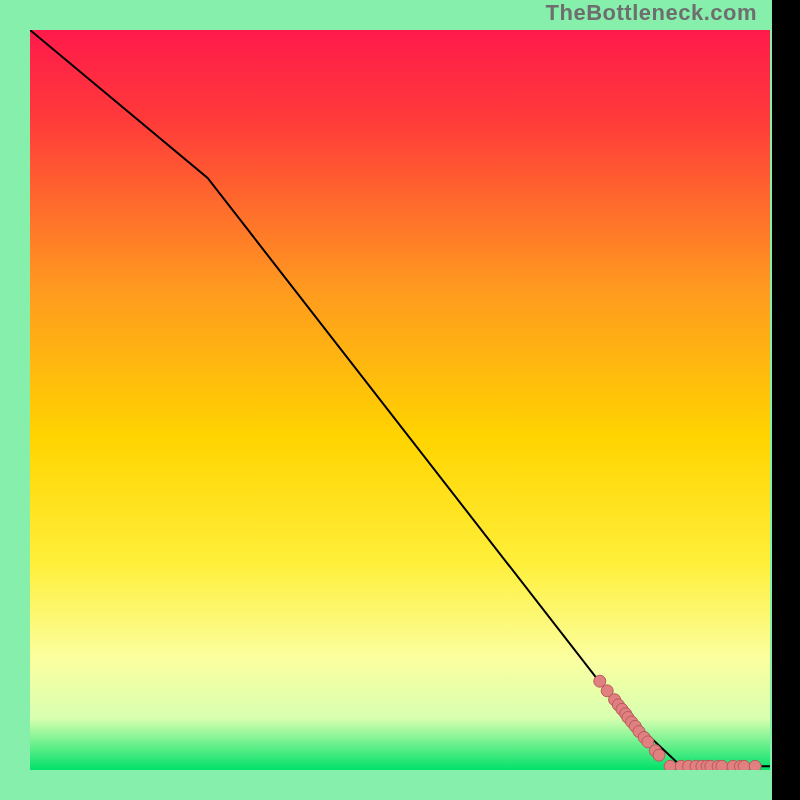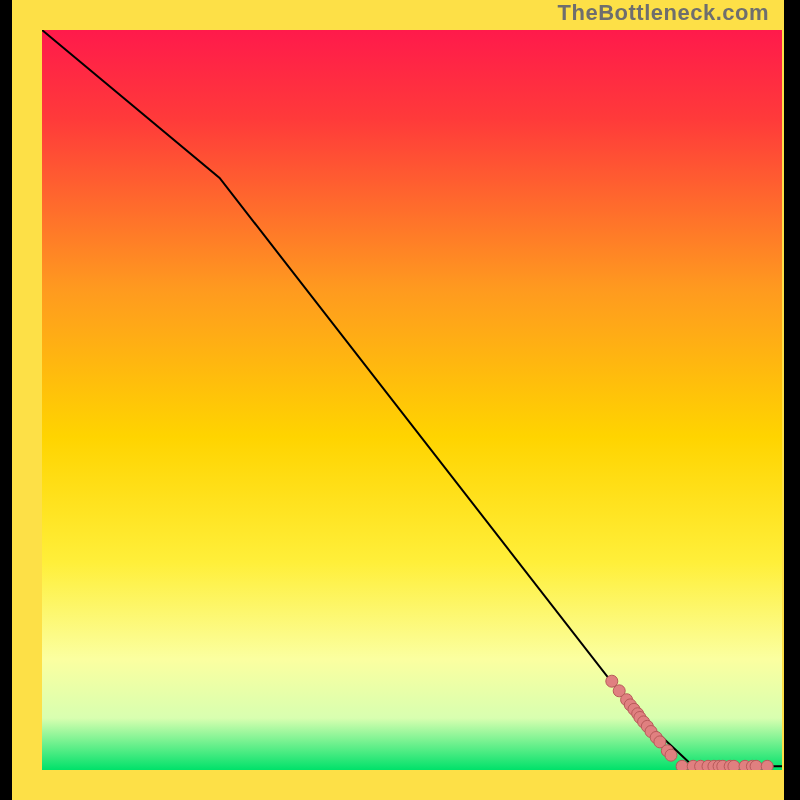--- a/index.html
+++ b/index.html
@@ -1,21 +1,21 @@
 <!DOCTYPE html>
 <html><head>
 <meta charset="utf-8">
 <style>
   * { margin: 0; padding: 0; box-sizing: border-box; }
   html, body { width: 800px; height: 800px; background: #000; overflow: hidden; }
   .frame {
     position: absolute;
-    left: 12px; top: 0;
+    left: 0; top: 0;
     width: 772px; height: 800px;
-    background: #fde047;
+    background: #86efac;
   }
   .watermark {
     position: absolute;
     top: 0;
     right: 15px;
     font-family: Arial, Helvetica, sans-serif;
     font-size: 22px;
     font-weight: bold;
     color: #6e6e6e;
     letter-spacing: 0.5px;

